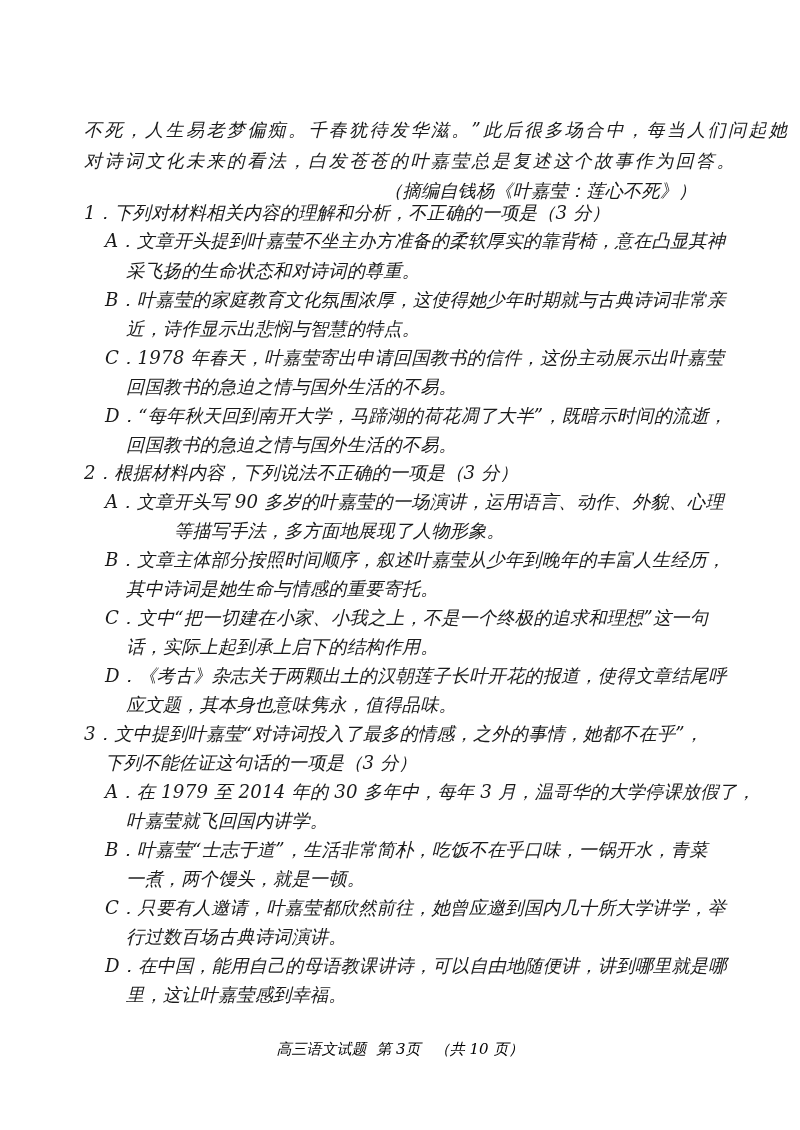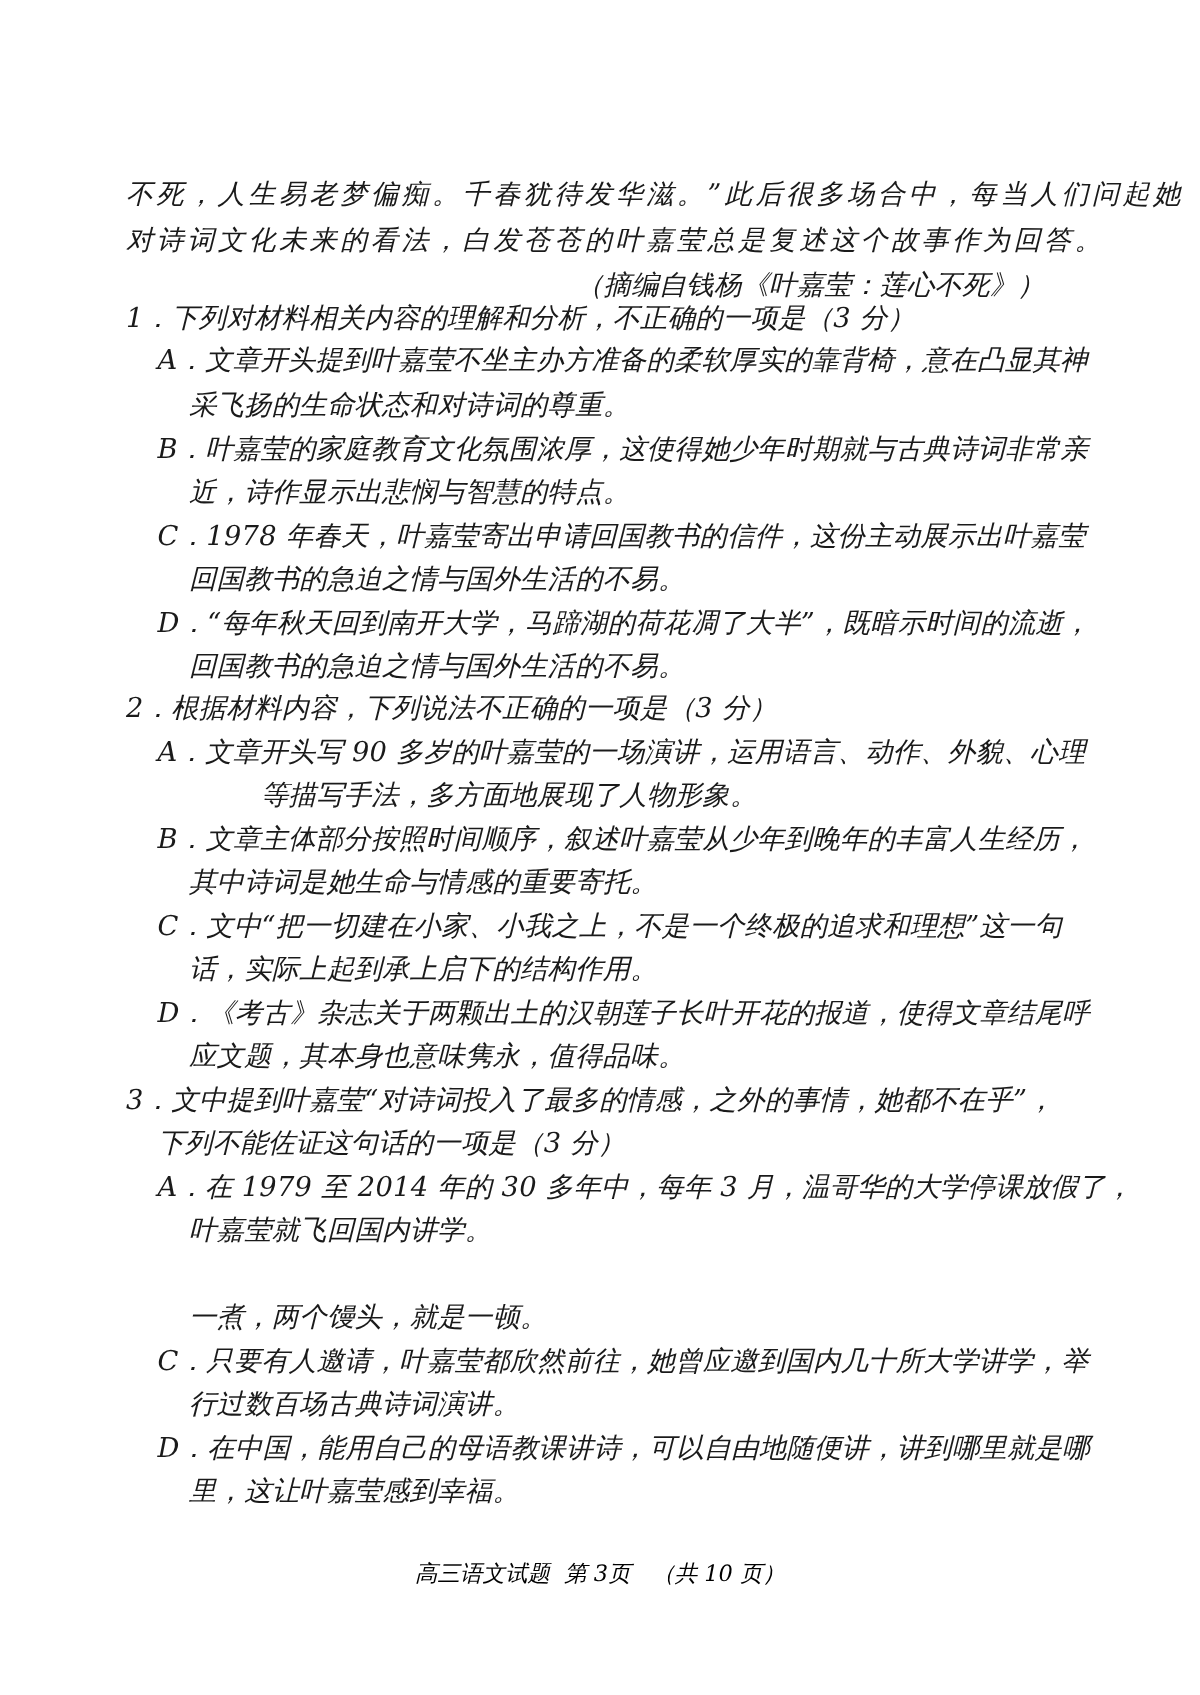--- a/index.html
+++ b/index.html
@@ -40,20 +40,21 @@
   <div class="ln cont" style="top: 577px; text-align: right;">其中诗词是她生命与情感的重要寄托。</div>
   <div class="ln opt" style="top: 606px;">C．文中“把一切建在小家、小我之上，不是一个终极的追求和理想”这一句</div>
   <div class="ln cont" style="top: 635px;">话，实际上起到承上启下的结构作用。</div>
   <div class="ln opt" style="top: 664px;">D．《考古》杂志关于两颗出土的汉朝莲子长叶开花的报道，使得文章结尾呼</div>
   <div class="ln cont" style="top: 693px;">应文题，其本身也意味隽永，值得品味。</div>
 
   <div class="ln q" style="top: 722px;">3．文中提到叶嘉莹“对诗词投入了最多的情感，之外的事情，她都不在乎”，</div>
   <div class="ln" style="left: 105px; top: 751px;">下列不能佐证这句话的一项是（3 分）</div>
   <div class="ln opt" style="top: 780px;">A．在 1979 至 2014 年的 30 多年中，每年 3 月，温哥华的大学停课放假了，</div>
   <div class="ln cont" style="top: 809px;">叶嘉莹就飞回国内讲学。</div>
+  <div class="ln opt" style="top: 838px;">B．叶嘉莹“士志于道”，生活非常简朴，吃饭不在乎口味，一锅开水，青菜</div>
   <div class="ln cont" style="top: 867px;">一煮，两个馒头，就是一顿。</div>
   <div class="ln opt" style="top: 896px;">C．只要有人邀请，叶嘉莹都欣然前往，她曾应邀到国内几十所大学讲学，举</div>
   <div class="ln cont" style="top: 925px;">行过数百场古典诗词演讲。</div>
 
   <div class="ln opt" style="top: 954px; text-align: center;">D．在中国，能用自己的母语教课讲诗，可以自由地随便讲，讲到哪里就是哪</div>
     <div class="ln cont" style="top: 983px;">里，这让叶嘉莹感到幸福。</div>
     <div class="footer">高三语文试题  第 3页   （共 10 页）</div>
 </div>
 
 </body></html>

